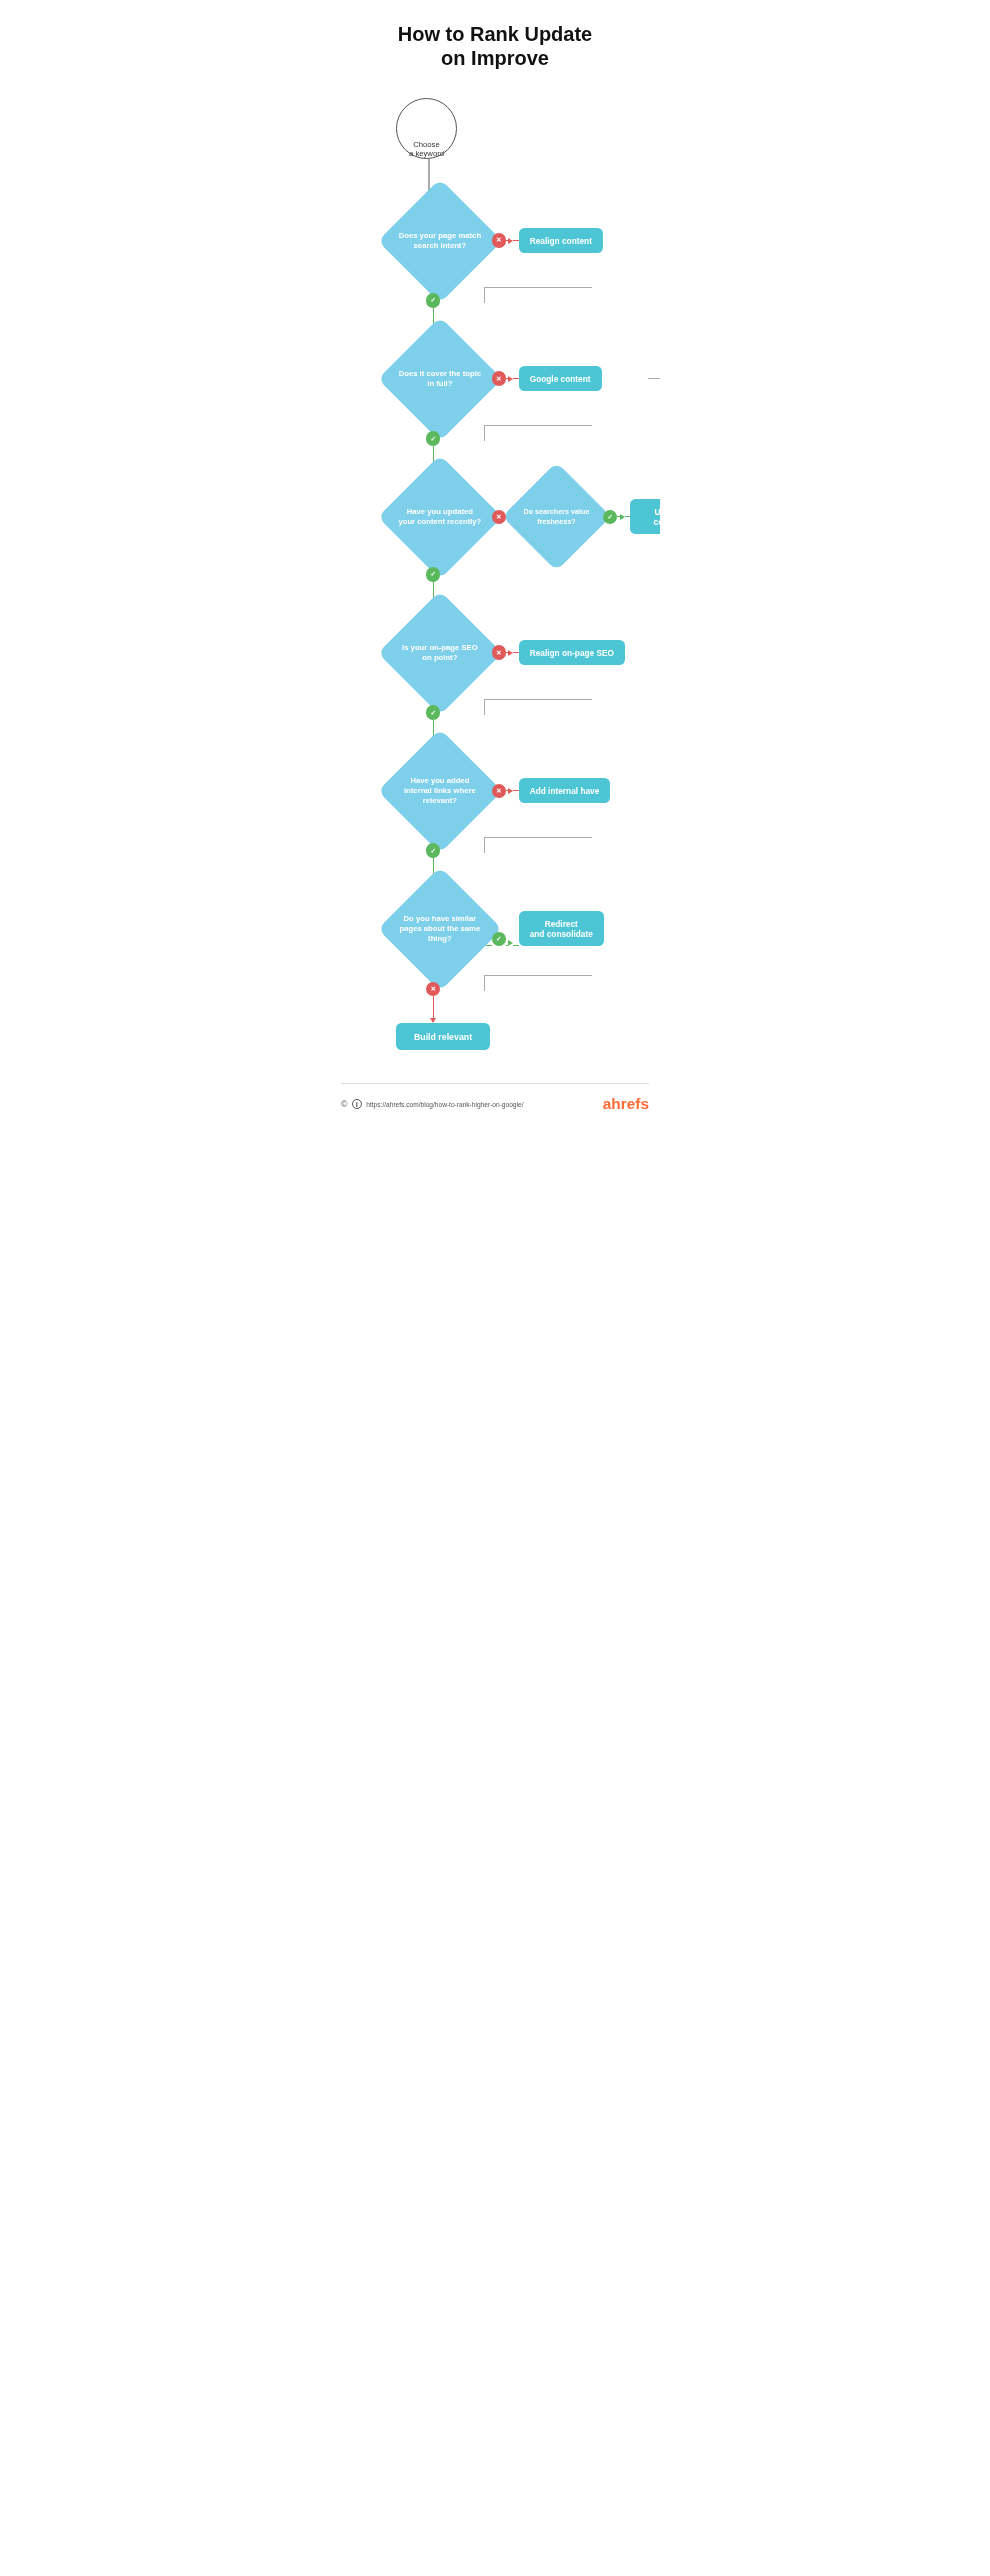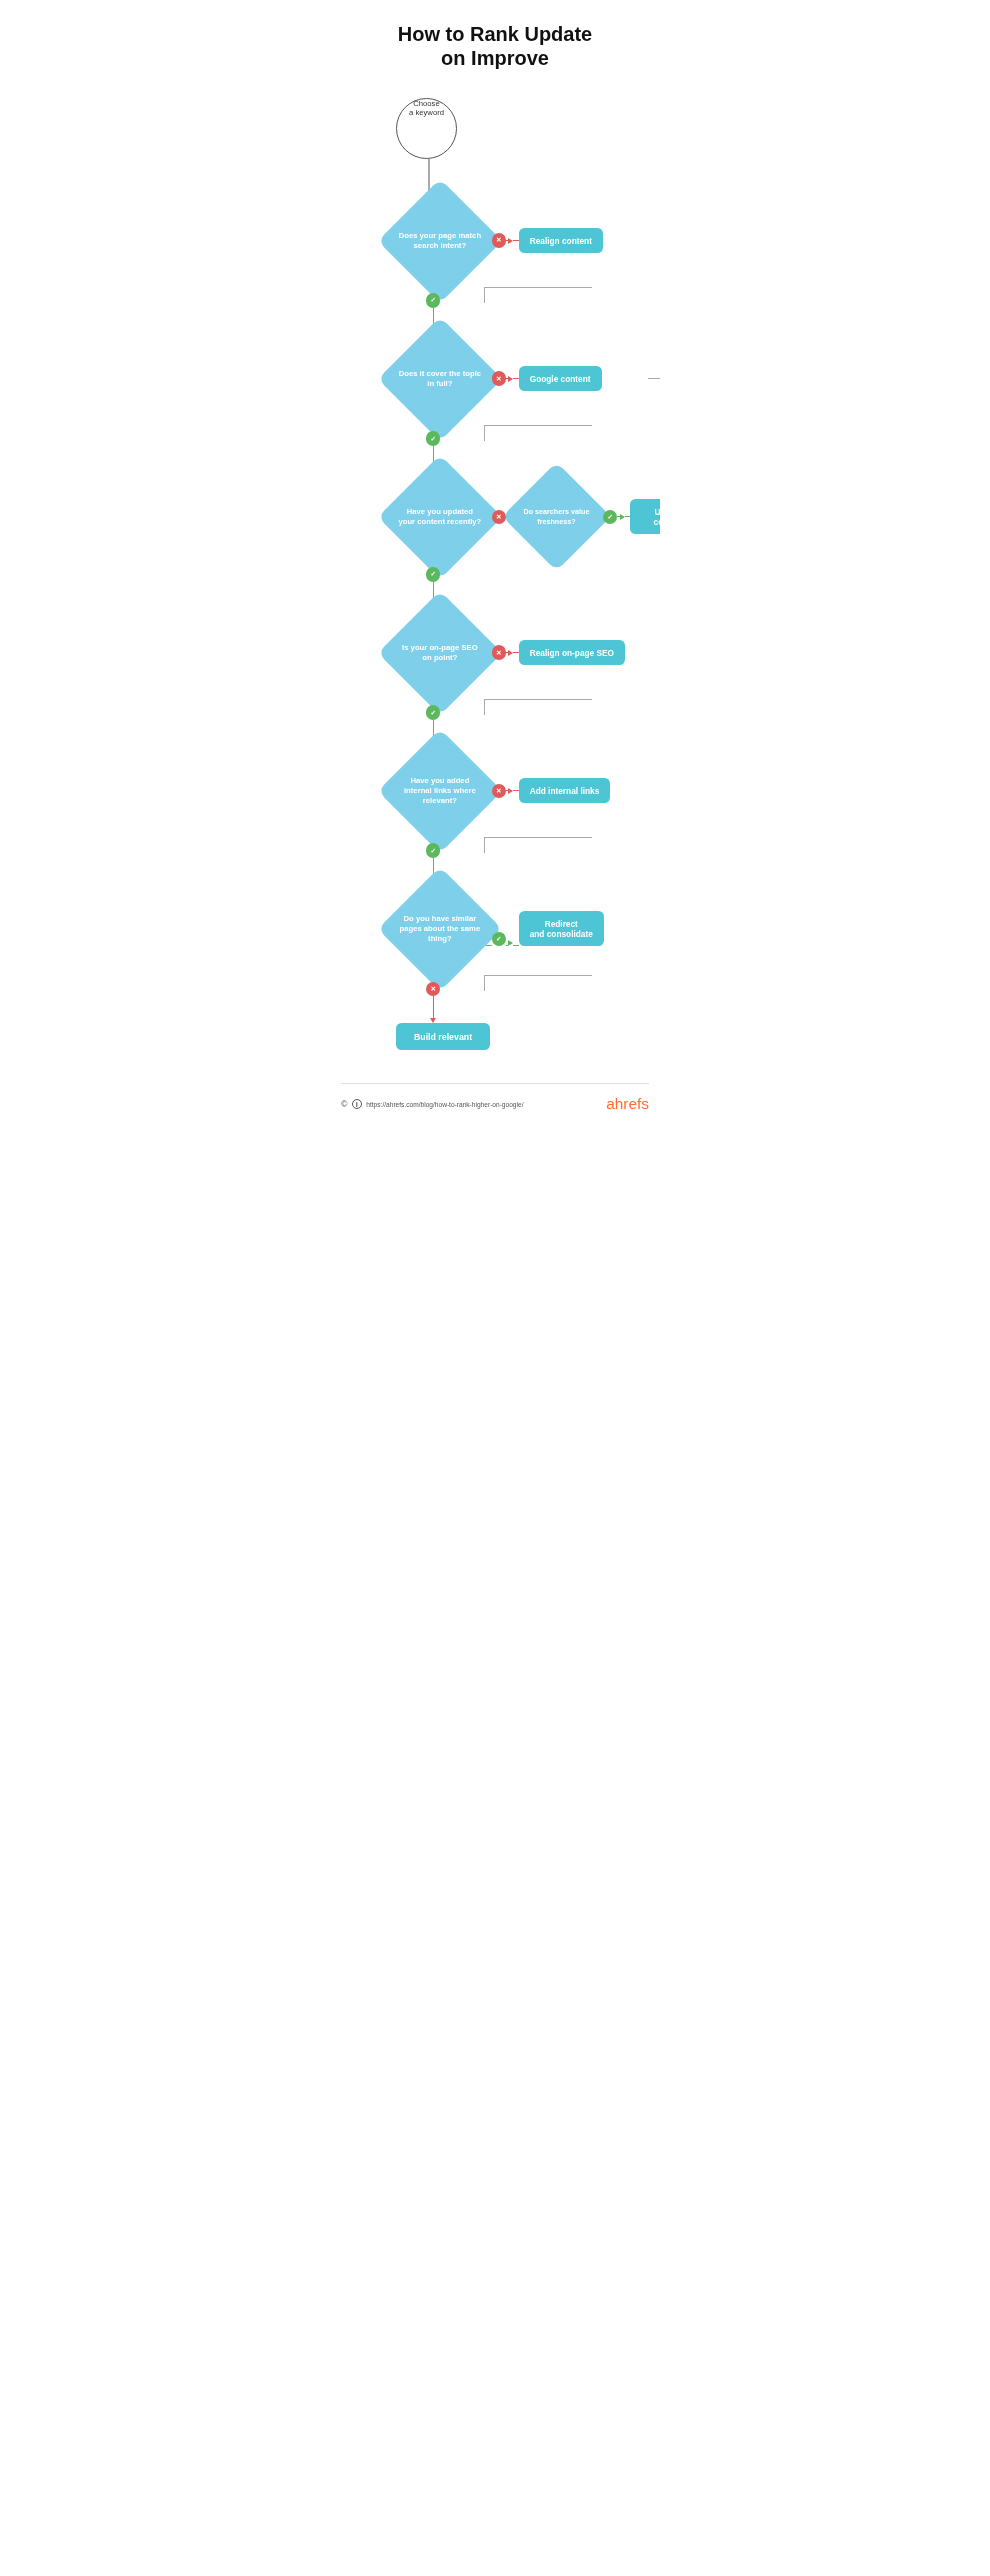--- a/index.html
+++ b/index.html
@@ -22,21 +22,21 @@
     }
 
     
     .circle-shape {
       width: 61px;
       height: 61px;
       border-radius: 50%;
       border: 1.1px solid #555;
       background: #fff;
       display: flex;
-      align-items: flex-start;
+      align-items: flex-end;
       justify-content: center;
       text-align: center;
       font-size: 7.7px;
       color: #333;
       font-family: Arial, sans-serif;
       z-index: 2;
       position: relative;
     }
 
     .diamond-shape {
@@ -89,21 +89,21 @@
       font-size: 6.6px;
       color: #555;
     }
     .footer-left {
       display: flex;
       align-items: center;
       gap: 4.4px;
     }
     .footer-brand {
       font-size: 15.4px;
-      font-weight: 400;
+      font-weight: 700;
       color: #ff6b35;
       font-family: Arial, sans-serif;
     }
     .cc-icon {
       font-size: 8.8px;
       color: #555;
     }
     .info-icon {
       font-size: 7.7px;
       width: 10px;
@@ -417,21 +417,21 @@
       <div style="display:flex; align-items:center; margin-left:2.2px;">
         <div class="thin-line-h red-line" style="width:5.5px;"></div>
         <div class="x-circle">
           <span style="font-size:6.6px;">✕</span>
         </div>
         <div class="thin-line-h red-line" style="width:2.2px;"></div>
         <div class="arrow-head-right arrow-right-red"></div>
         <div style="width:5.5px; height:1.1px; background:#e05a5a;"></div>
         <div class="rect-shape">
           <span>Add
-internal links</span>
+internal have</span>
         </div>
       </div>
     </div>
 
     <div style="position:relative; height:4.4px; margin-left:0;">
       <div style="position:absolute; left:88px; top:2.2px; width:calc(5.5px + 14.3px + 2.2px + 5.5px + 5.5px + 77px - 2.2px); height:1.1px; background:#aaa;"></div>
       <div style="position:absolute; left:88px; top:2.2px; width:1.1px; height:16.5px; background:#aaa;"></div>
     </div>
 
     <div style="display:flex; flex-direction:column; align-items:center; margin-left:30px; margin-top:-2.2px;">

